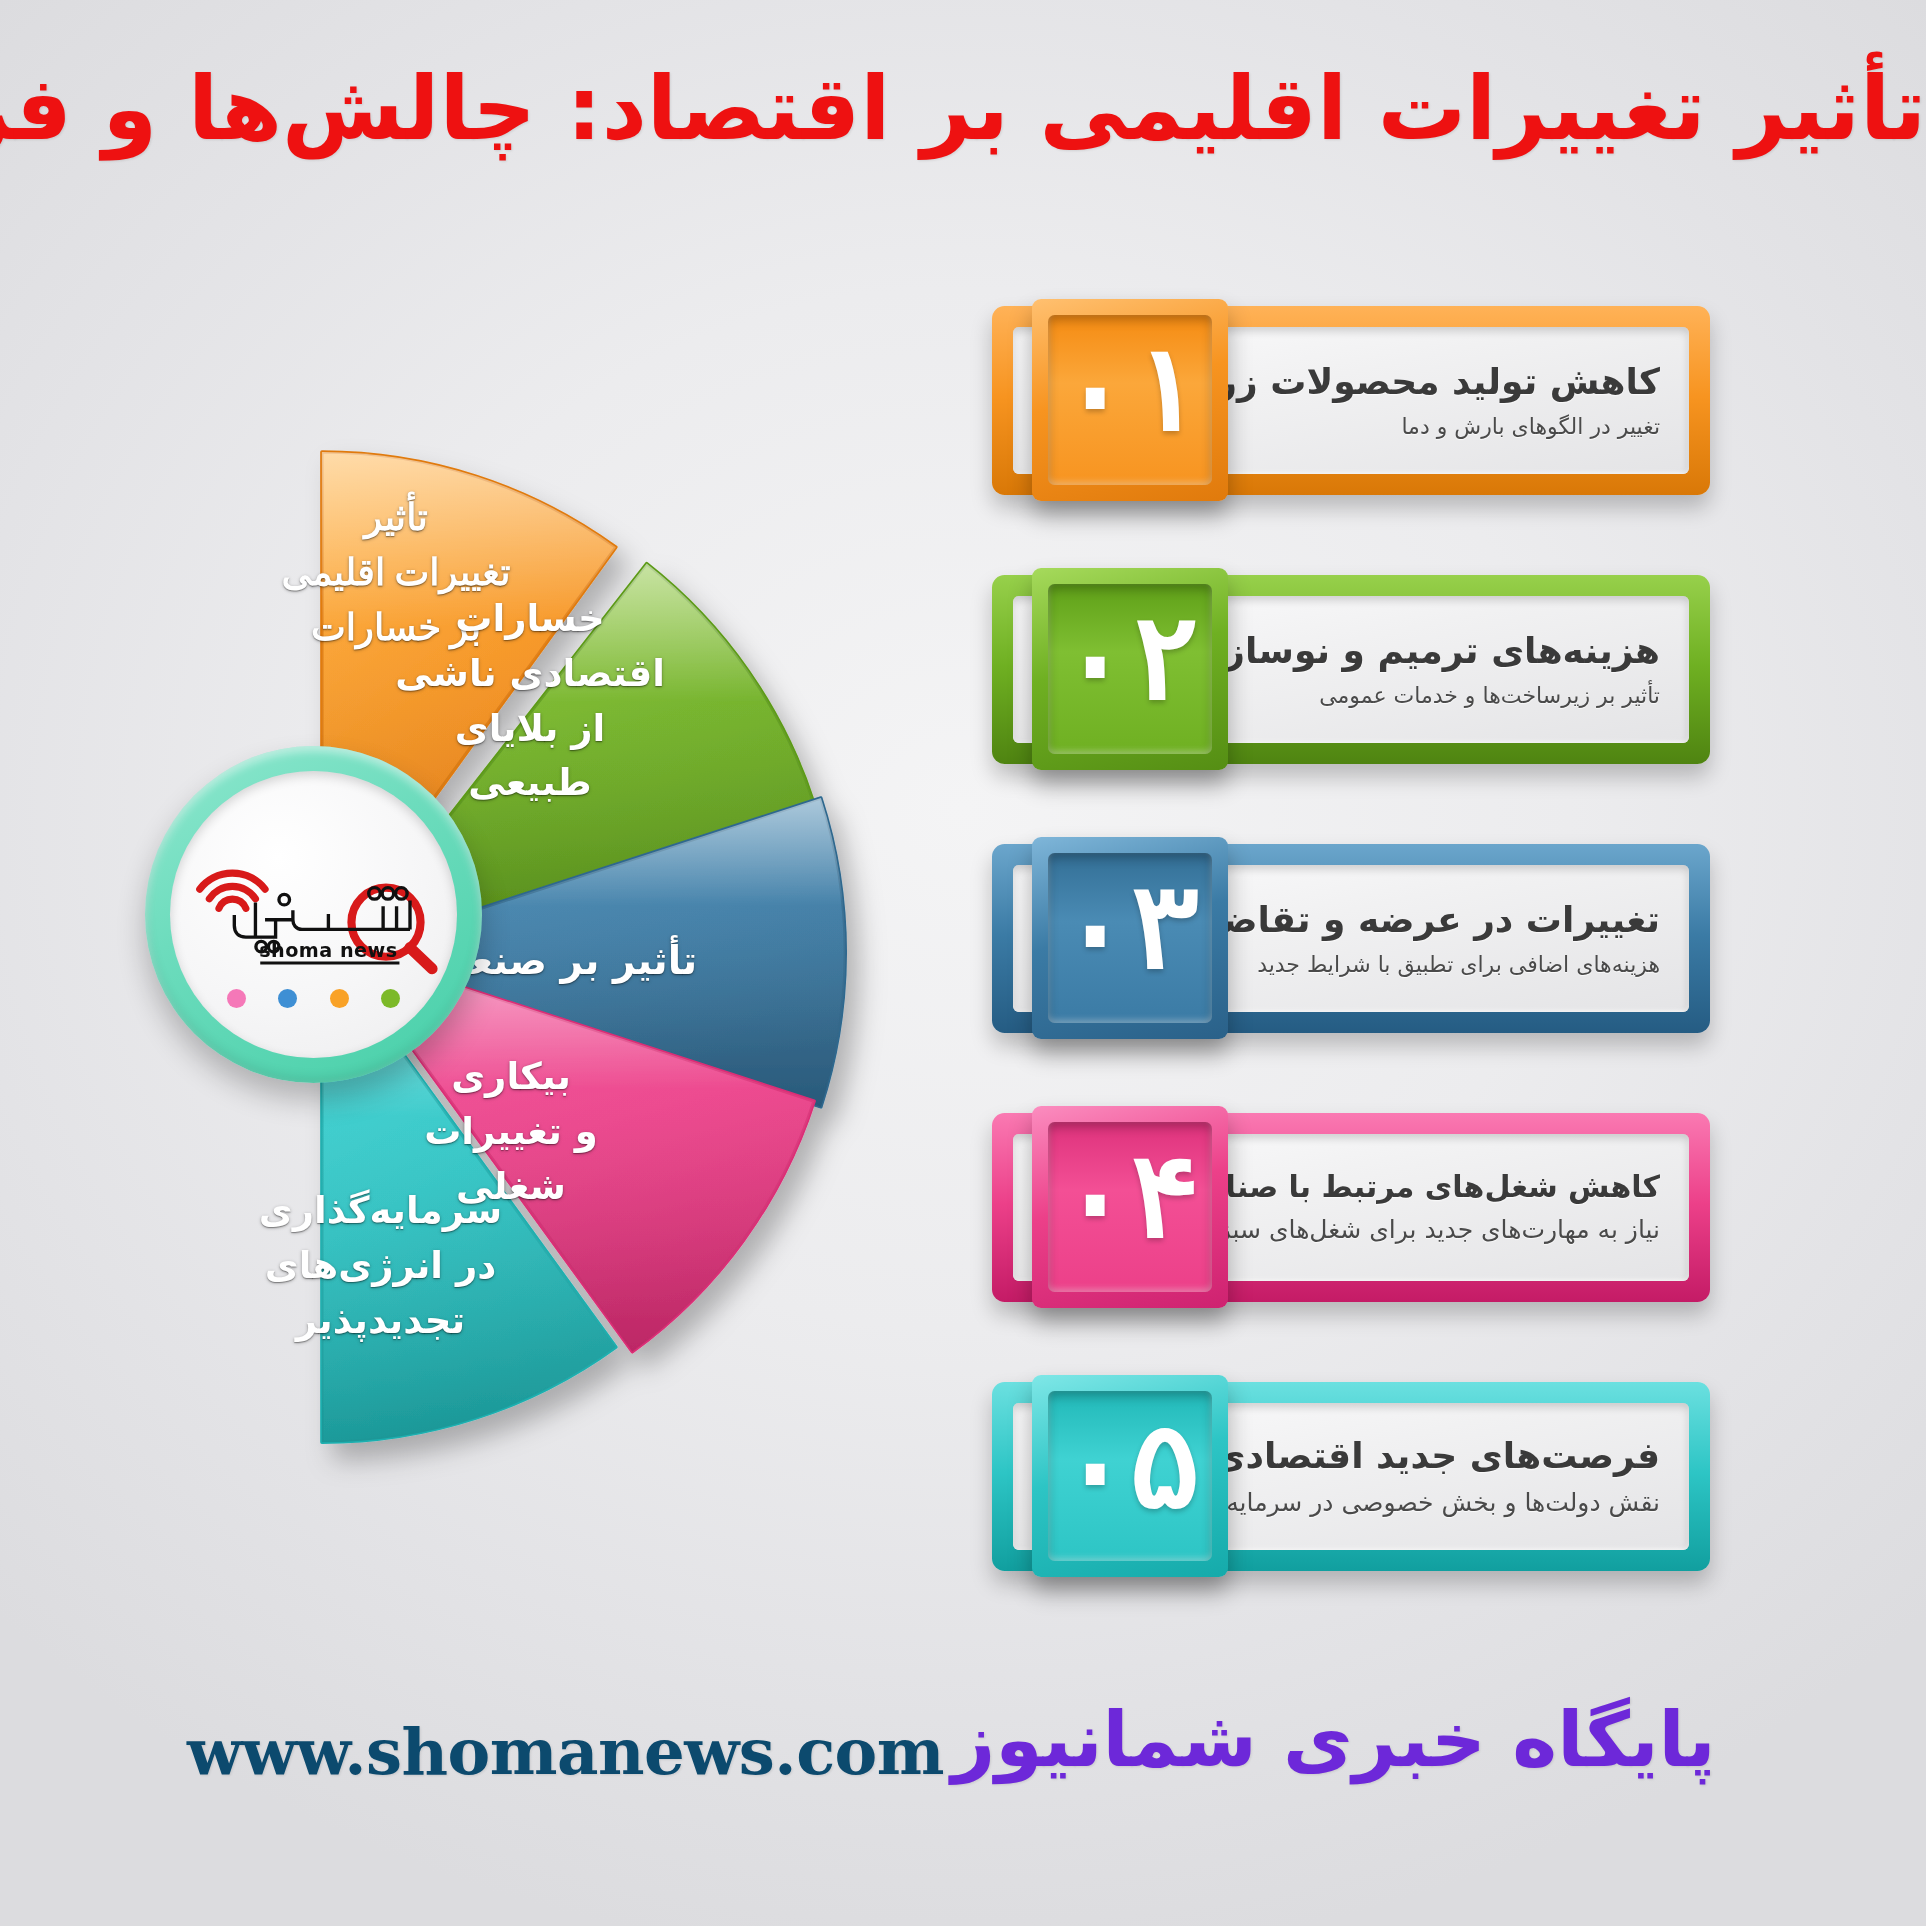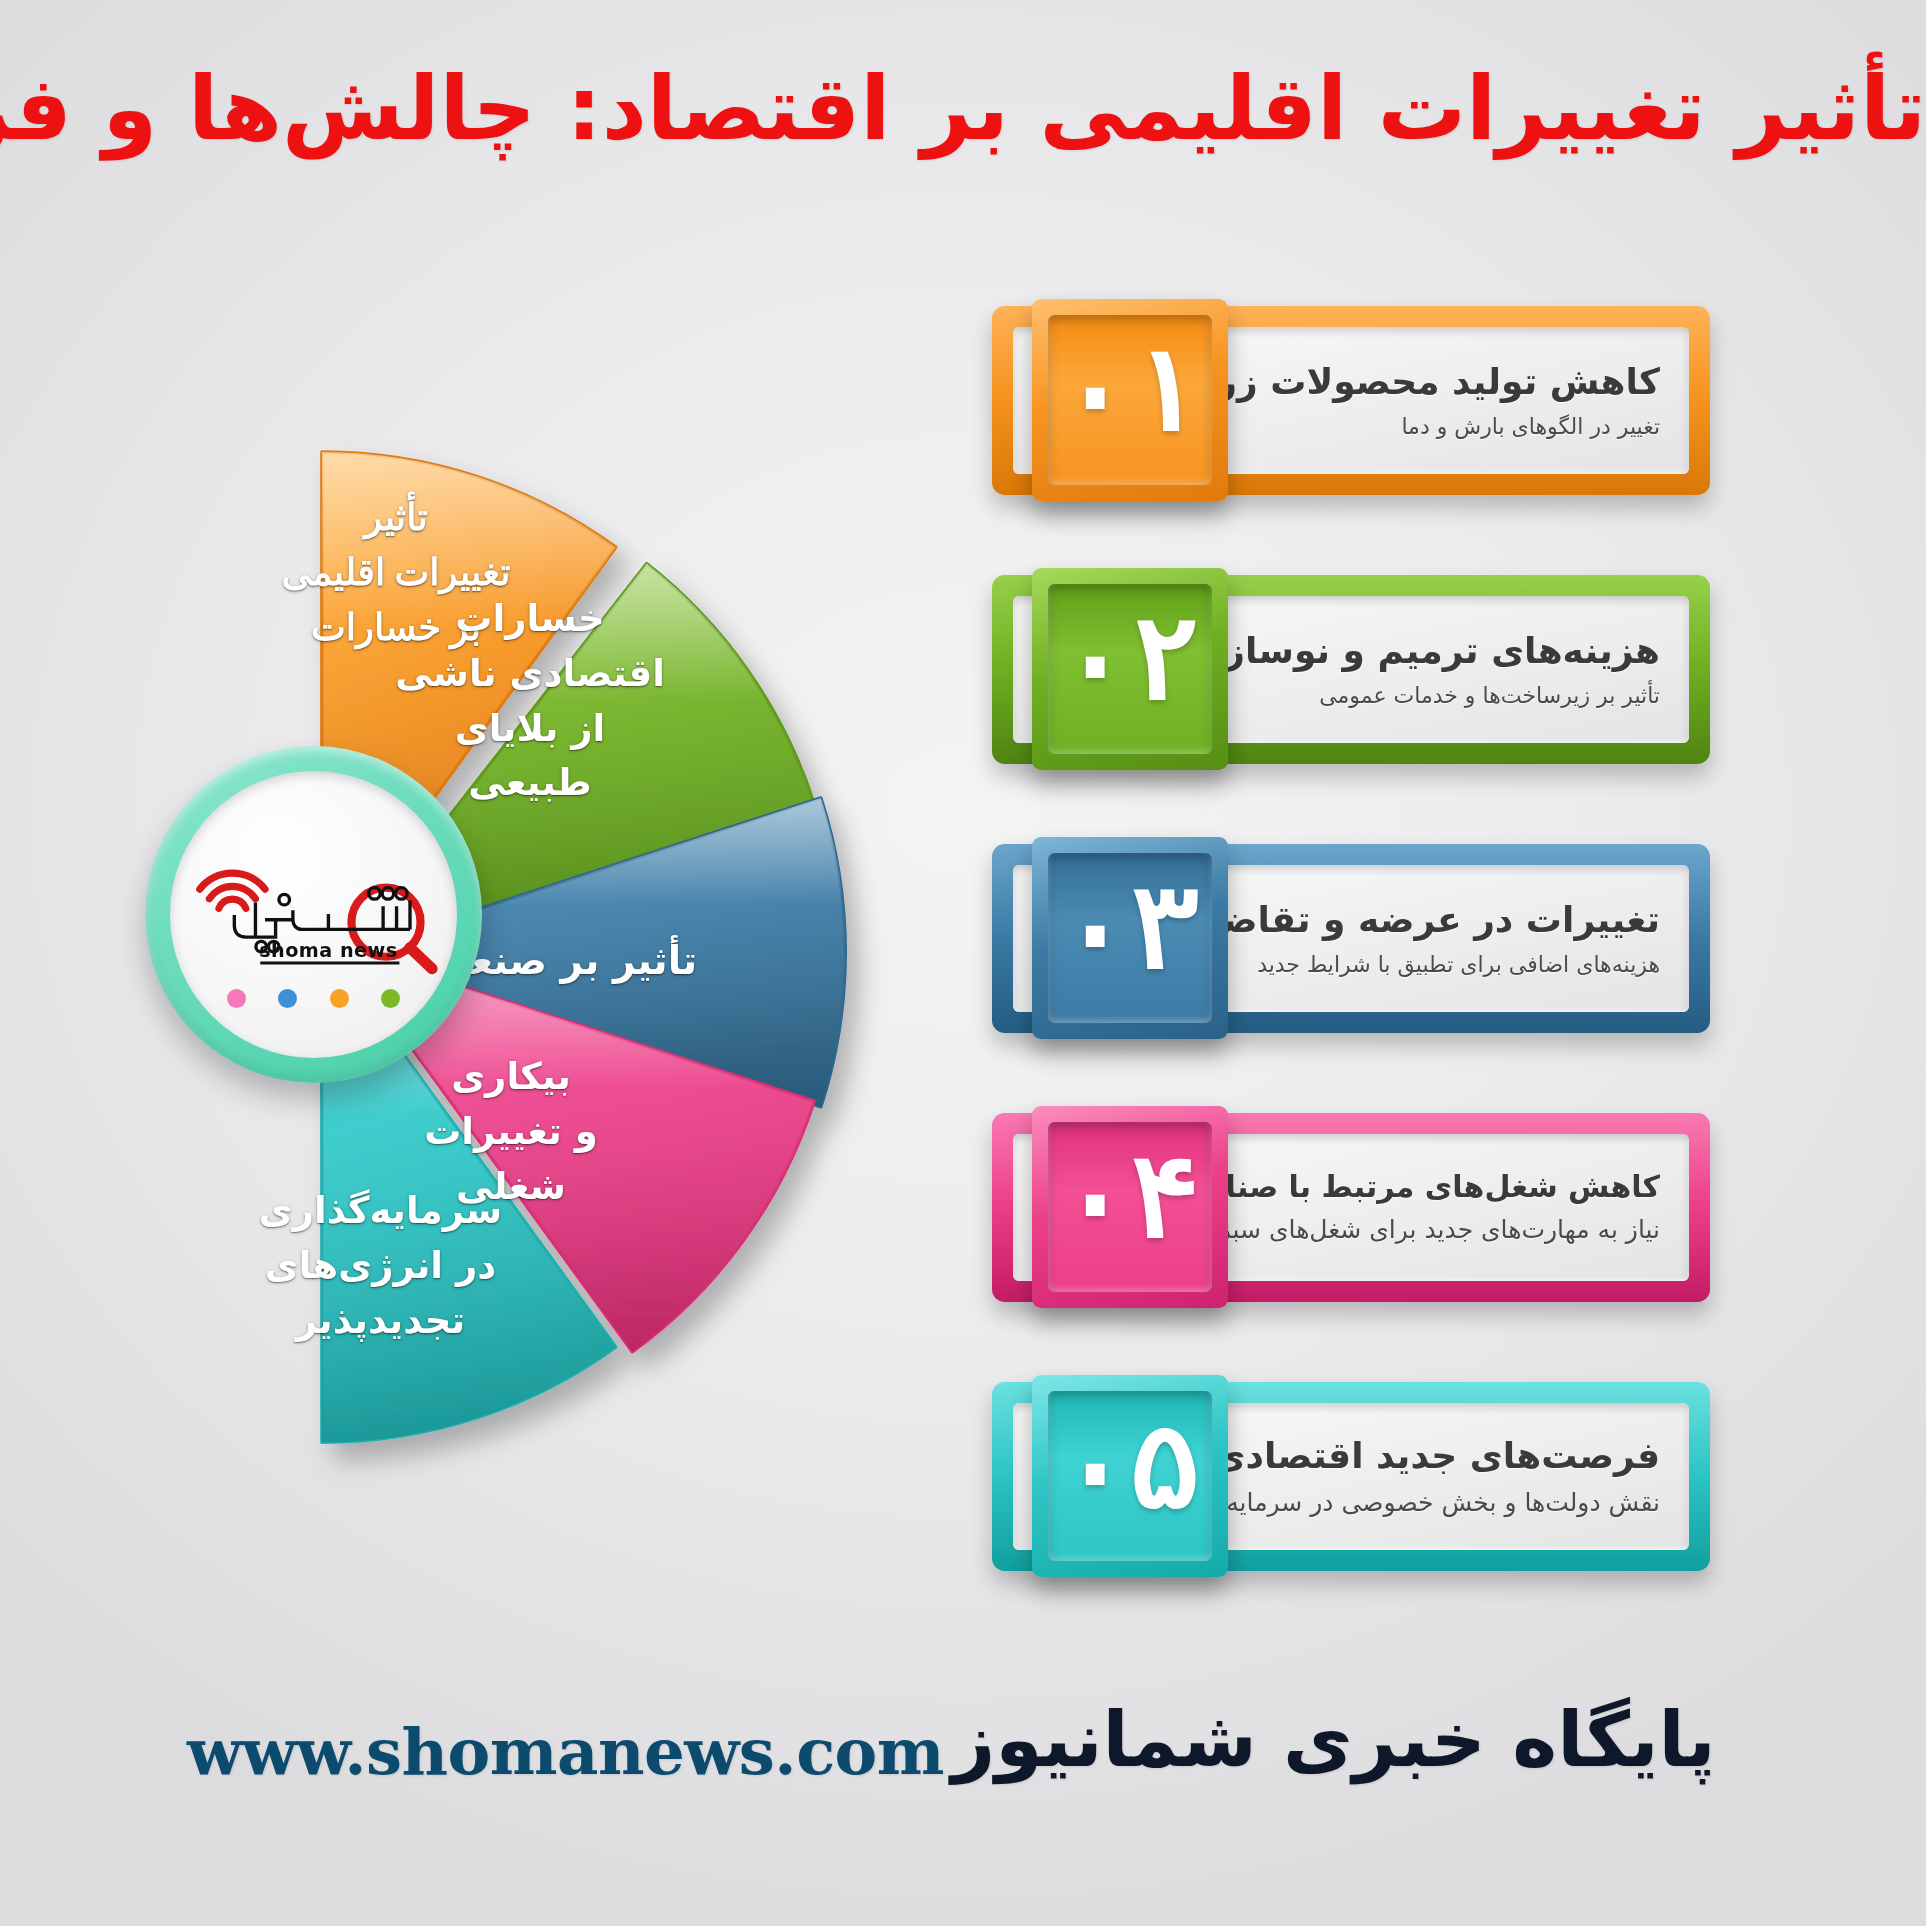--- a/index.html
+++ b/index.html
@@ -108,21 +108,21 @@
 
   
   .footer-site{
     position:absolute;left:270px;top:1714px;width:674px;text-align:center;
     color:#0c4a6e;font-size:64px;font-weight:bold;letter-spacing:-0.5px;
     font-family:"DejaVu Serif","Liberation Serif",serif;
     text-shadow:1px 1.4px 2.4px rgba(0,0,0,.10);
   }
   .footer-brand{
     position:absolute;right:183px;top:1695px;width:819px;text-align:center;
-    color:#0f172a;font-size:76px;font-weight:bold;direction:rtl;
+    color:#6d28d9;font-size:76px;font-weight:bold;direction:rtl;
     text-shadow:1px 1.4px 2.4px rgba(0,0,0,.10);
   }
 </style>
 </head>
 <body>
 
 <div class="stage">
 
   <div class="title">تأثیر تغییرات اقلیمی بر اقتصاد: چالش‌ها و فرصت‌ها</div>
 

